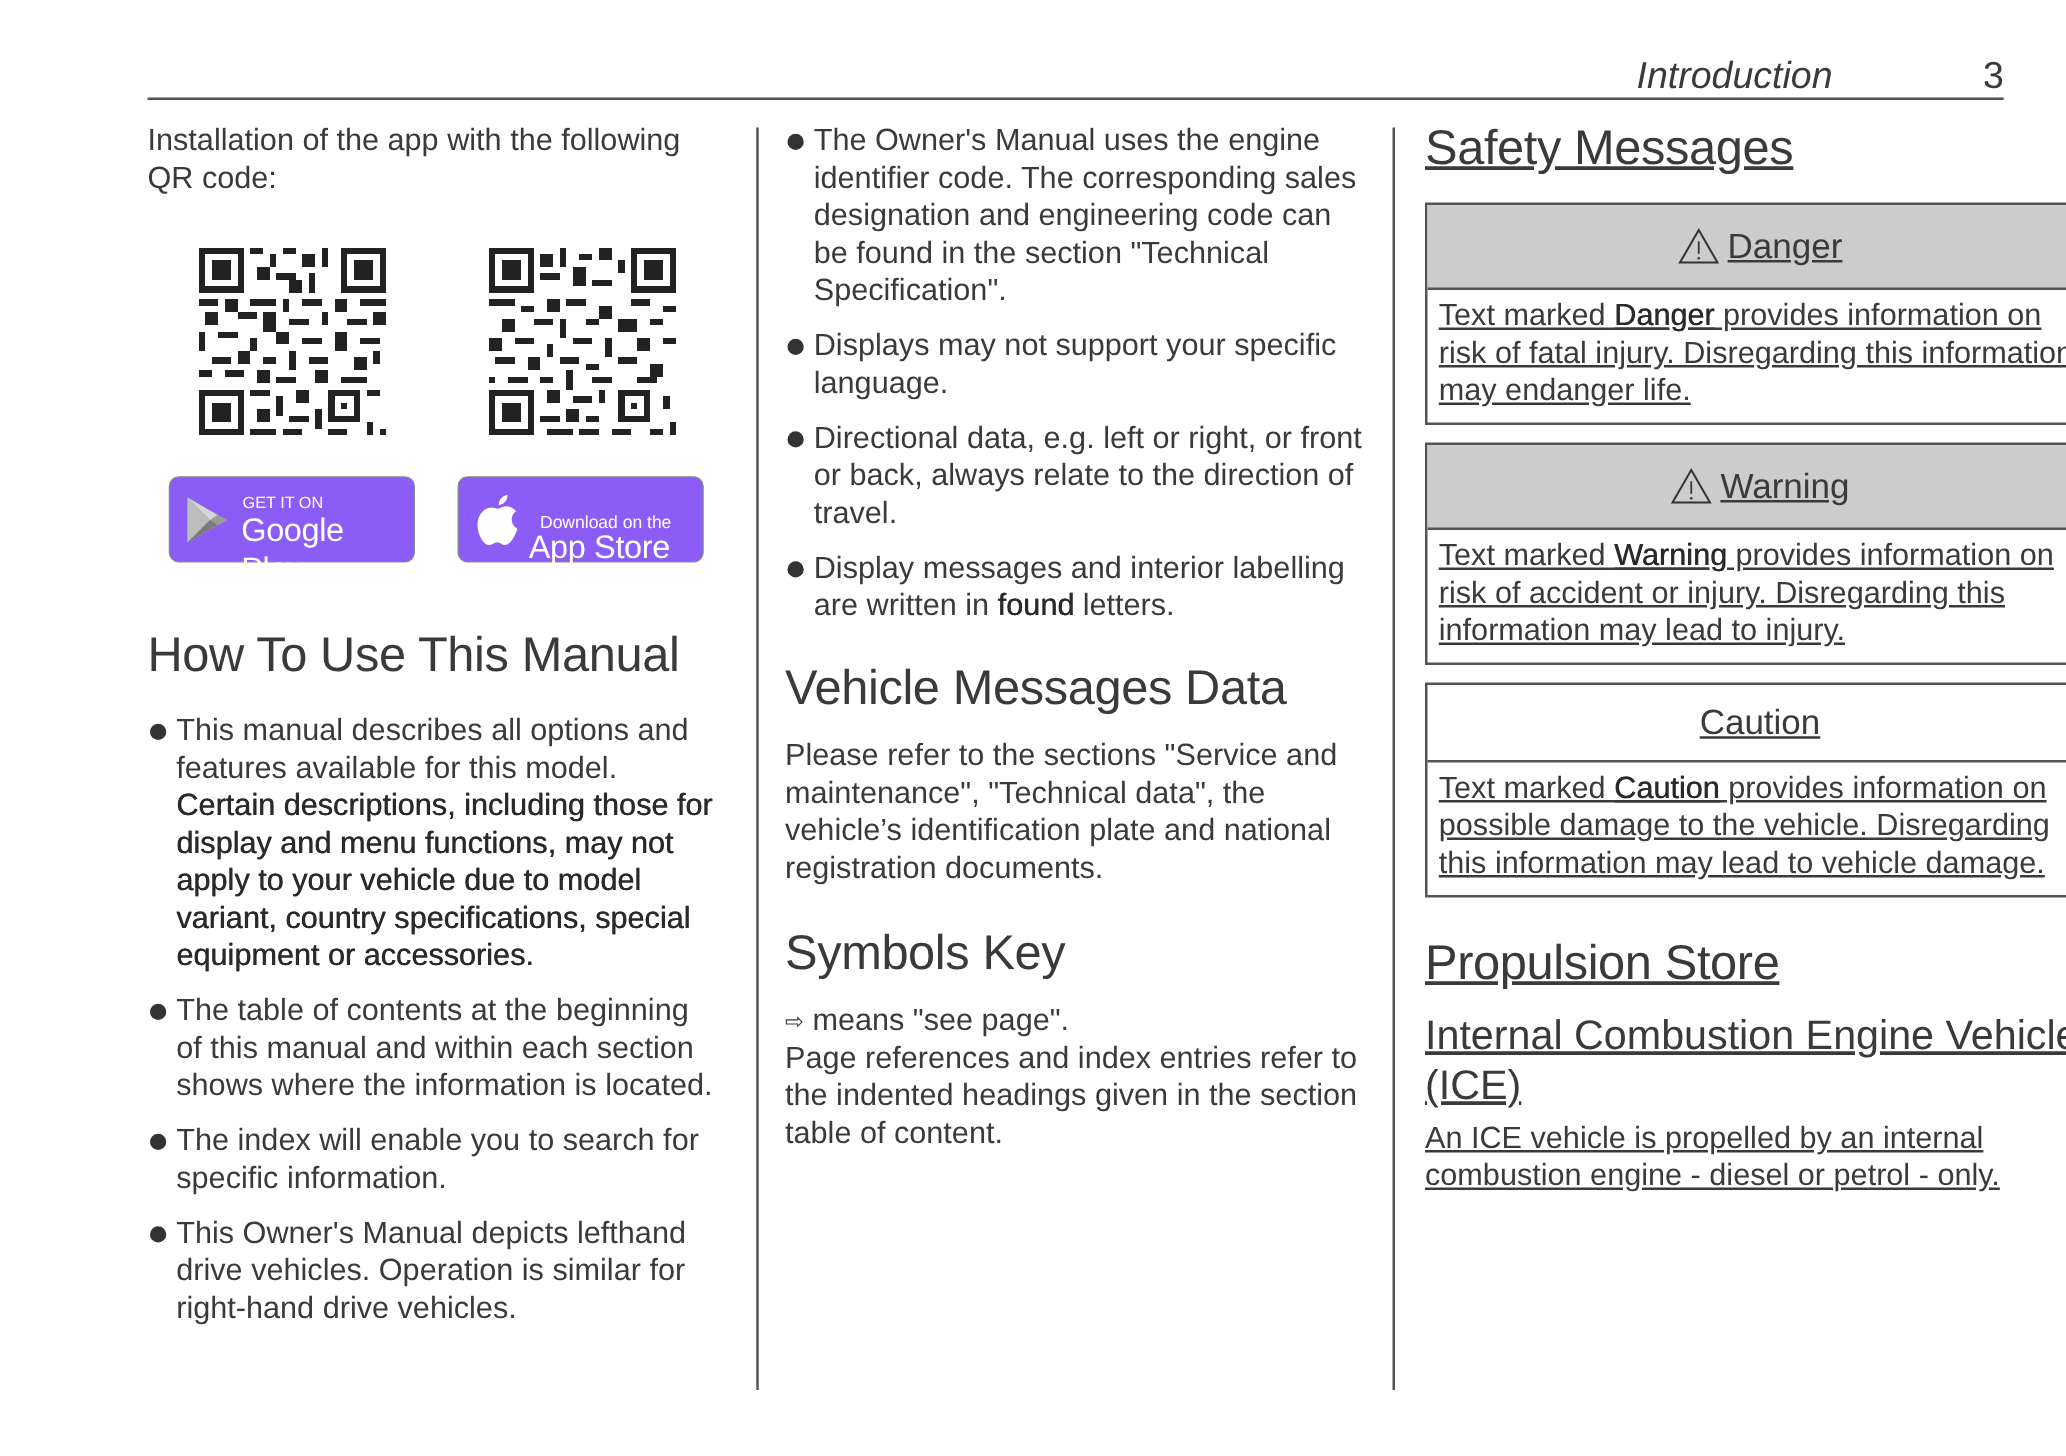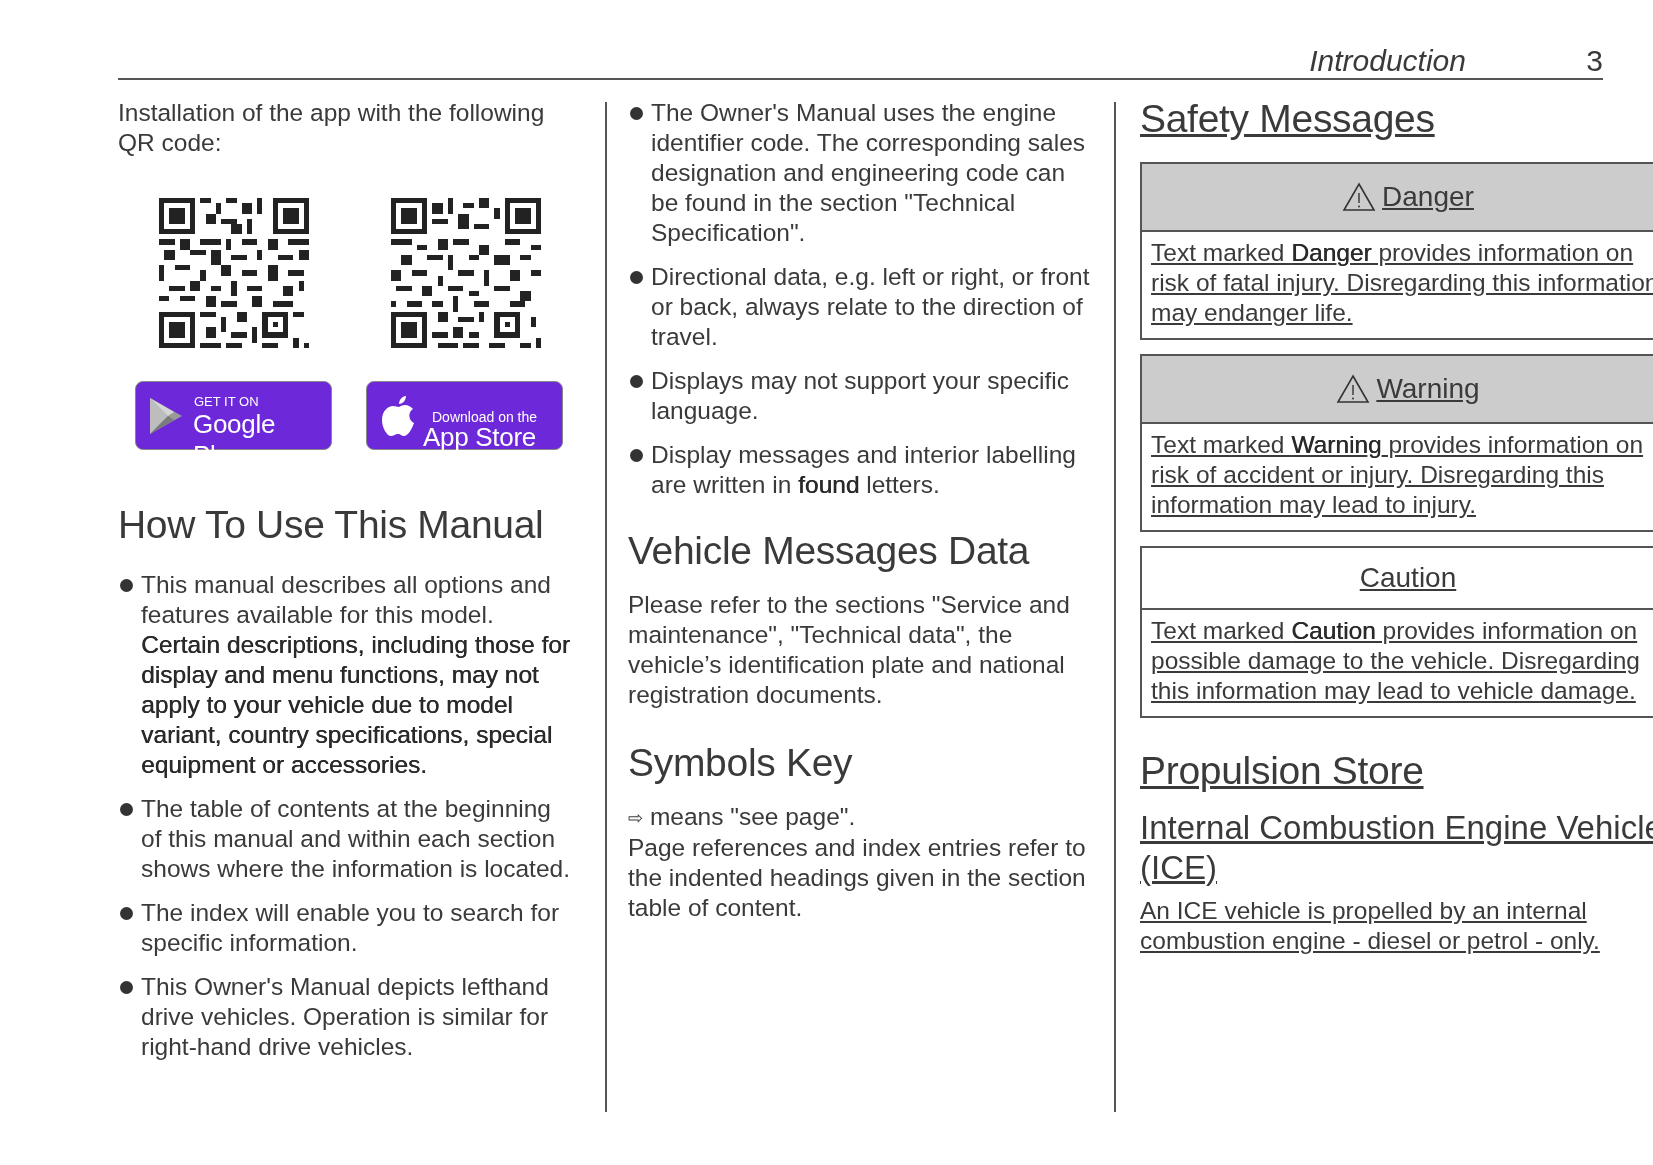--- a/index.html
+++ b/index.html
@@ -19,21 +19,21 @@
   p { margin:0; }
   .body { font-size:24.5px; line-height:30px; }
   .h1 { font-size:39px; line-height:46px; margin:0; font-weight:normal; letter-spacing:-0.3px; }
   .h2 { font-size:33px; line-height:40px; margin:0; font-weight:normal; }
   ul.bul { list-style:none; margin:0; padding:0; }
   ul.bul li { position:relative; padding-left:23px; font-size:24.5px; line-height:30px; margin-bottom:14px; }
   ul.bul li .dot { position:absolute; left:2px; top:9px; width:13px; height:13px; border-radius:50%; background:#333; }
   .qr-row { display:flex; margin-top:40px; margin-left:41px; gap:82px; }
   .qr { width:150px; height:150px; }
   .store-row { display:flex; margin-top:33px; margin-left:17px; gap:34px; }
-  .store-badge { width:197px; height:69px; background:#6d28d9; border-radius:8px; border:1px solid #888;
+  .store-badge { width:197px; height:69px; background:#8b5cf6; border-radius:8px; border:1px solid #888;
                  position:relative; color:#fff; box-sizing:border-box; cursor:pointer; }
   .badge-small { position:absolute; font-size:13px; }
   .badge-big { position:absolute; font-size:26px; letter-spacing:-0.3px; }
   .msg-box { border:2px solid #555; margin-bottom:14px; }
   .msg-head { height:66px; display:flex; align-items:center; justify-content:center; font-size:28px;
               border-bottom:2px solid #555; }
   .msg-head.grey { background:#cccccc; }
   .msg-body { padding:6px 9px 10px 9px; font-size:24.5px; line-height:30px; }
   b { font-weight:normal; color:#2a2a2a; text-shadow:0.4px 0 0 #2a2a2a; }
   .arrow { font-size:18px; vertical-align:1px; }
@@ -241,25 +241,25 @@
 </div>
 
 <div class="col col-mid">
   <ul class="bul">
     <li>
       <span class="dot"></span>
       <span>The Owner's Manual uses the engine identifier code. The corresponding sales designation and engineering code can be found in the section "Technical Specification".</span>
     </li>
     <li>
       <span class="dot"></span>
+      <span>Displays may not support your specific language.</span>
+    </li>
+    <li>
+      <span class="dot"></span>
       <span>Directional data, e.g. left or right, or front or back, always relate to the direction of travel.</span>
-    </li>
-    <li>
-      <span class="dot"></span>
-      <span>Displays may not support your specific language.</span>
     </li>
     <li>
       <span class="dot"></span>
       <span>Display messages and interior labelling are written in </span><b>found</b><span> letters.</span>
     </li>
   </ul>
 
   <h1 class="h1" style="margin-top:28px;">Vehicle Messages Data</h1>
   <p class="body" style="margin-top:16px;">Please refer to the sections "Service and maintenance", "Technical data", the vehicle’s identification plate and national registration documents.</p>
 

